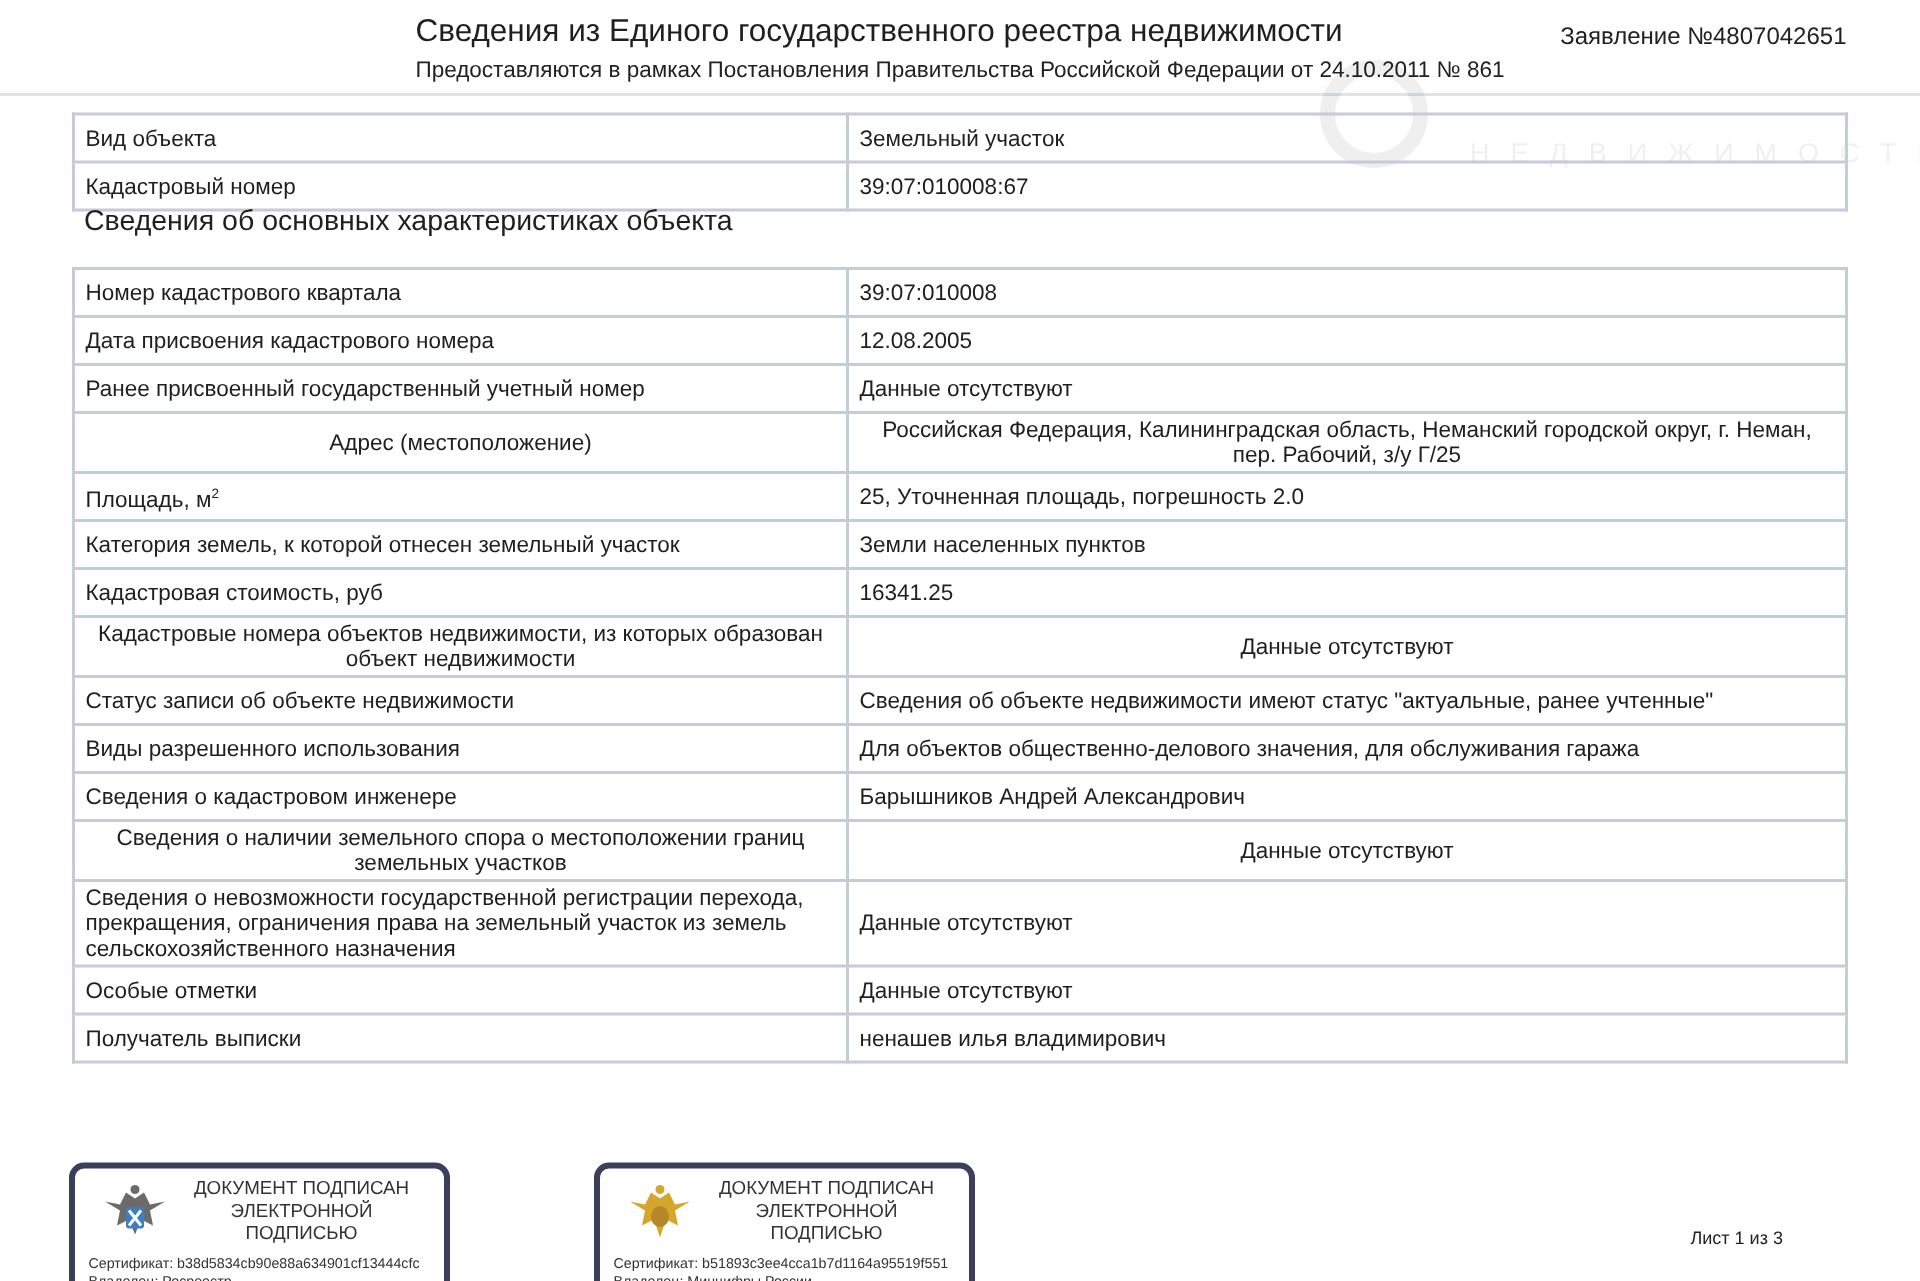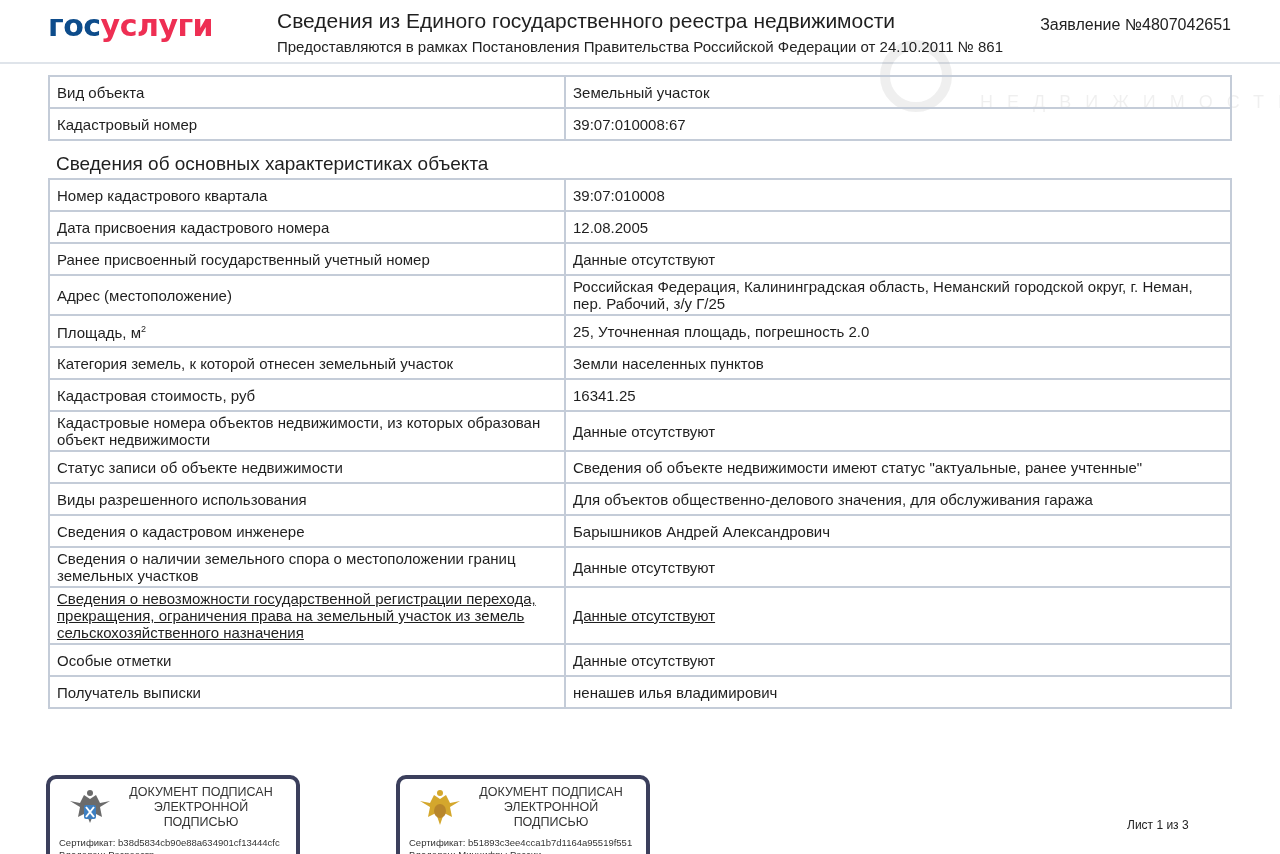--- a/index.html
+++ b/index.html
@@ -19,43 +19,40 @@
     .watermark .wm-main { position:absolute; left:90px; top:0; font-size:52px; font-weight:bold; letter-spacing:2px; color:#000; }
     .watermark .wm-sub { position:absolute; left:100px; top:52px; font-size:18px; letter-spacing:14px; color:#000; }
     .watermark .wm-circle { position:absolute; left:0; top:0; width:72px; height:72px; border:10px solid #000; border-radius:50%; box-sizing:border-box; }
 
     table.info { position:absolute; left:48px; width:1184px; border-collapse:collapse; font-size:15px; }
     table.info td { border:2px solid #c4ccd8; padding:2px 7px; vertical-align:middle; line-height:17px;margin-top:36px; }
     table.info td.k { width:500px; }
     table.info td.v { }
     #t1 { top:75px; }
     #t1 td { height:26px; }
-    .section-title { position:absolute; left:56px; top:153px; font-size:19px; color:#1f1f1f; }
+    .section-title { position:absolute; left:56px; top:137px; font-size:19px; color:#1f1f1f; }
     #t2 { top:178px;border-radius:13px; }
     #t2 td { height:26px; }
-    #t2 tr.two td { height:32px; }
-    #t2 tr.three td { height:50px;text-decoration:underline; }
+    #t2 tr.two td { height:32px;text-align:center; }
+    #t2 tr.three td { height:50px; }
     sup { font-size:9px; }
 
     .stamp { position:absolute; top:775px; width:254px; height:100px; border:4px solid #3b3f5c; border-radius:10px; box-sizing:border-box; background:#fff; }
     .stamp .emblem { position:absolute; left:16px; top:8px; width:48px; height:46px; }
     .stamp .st-title { position:absolute; left:72px; top:6px; width:158px; text-align:center; font-size:12.5px; line-height:15px; color:#333; text-transform:uppercase; }
     .stamp .cert { position:absolute; left:9px; top:58px; font-size:9.5px; color:#333; white-space:nowrap;text-align:center; }
     .stamp .owner { position:absolute; left:9px; top:70px; font-size:9.5px; color:#333; white-space:nowrap; }
     #stamp1 { left:46px; }
     #stamp2 { left:396px; }
     .page-num { position:absolute; left:1127px; top:818px; font-size:12px; color:#222; }
   </style>
 </head>
 <body>
 
 <div class="header">
-  <div class="logo">
-    <span class="p1">гос</span><span class="p2">услуги</span>
-  </div>
   <div class="title">Сведения из Единого государственного реестра недвижимости</div>
   <div class="subtitle">Предоставляются в рамках Постановления Правительства Российской Федерации от 24.10.2011 № 861</div>
   <div class="appnum">Заявление №4807042651</div>
 </div>
 
 <div class="watermark">
   <div class="wm-circle"></div>
   <div class="wm-sub">НЕДВИЖИМОСТЬ</div>
 </div>
 

